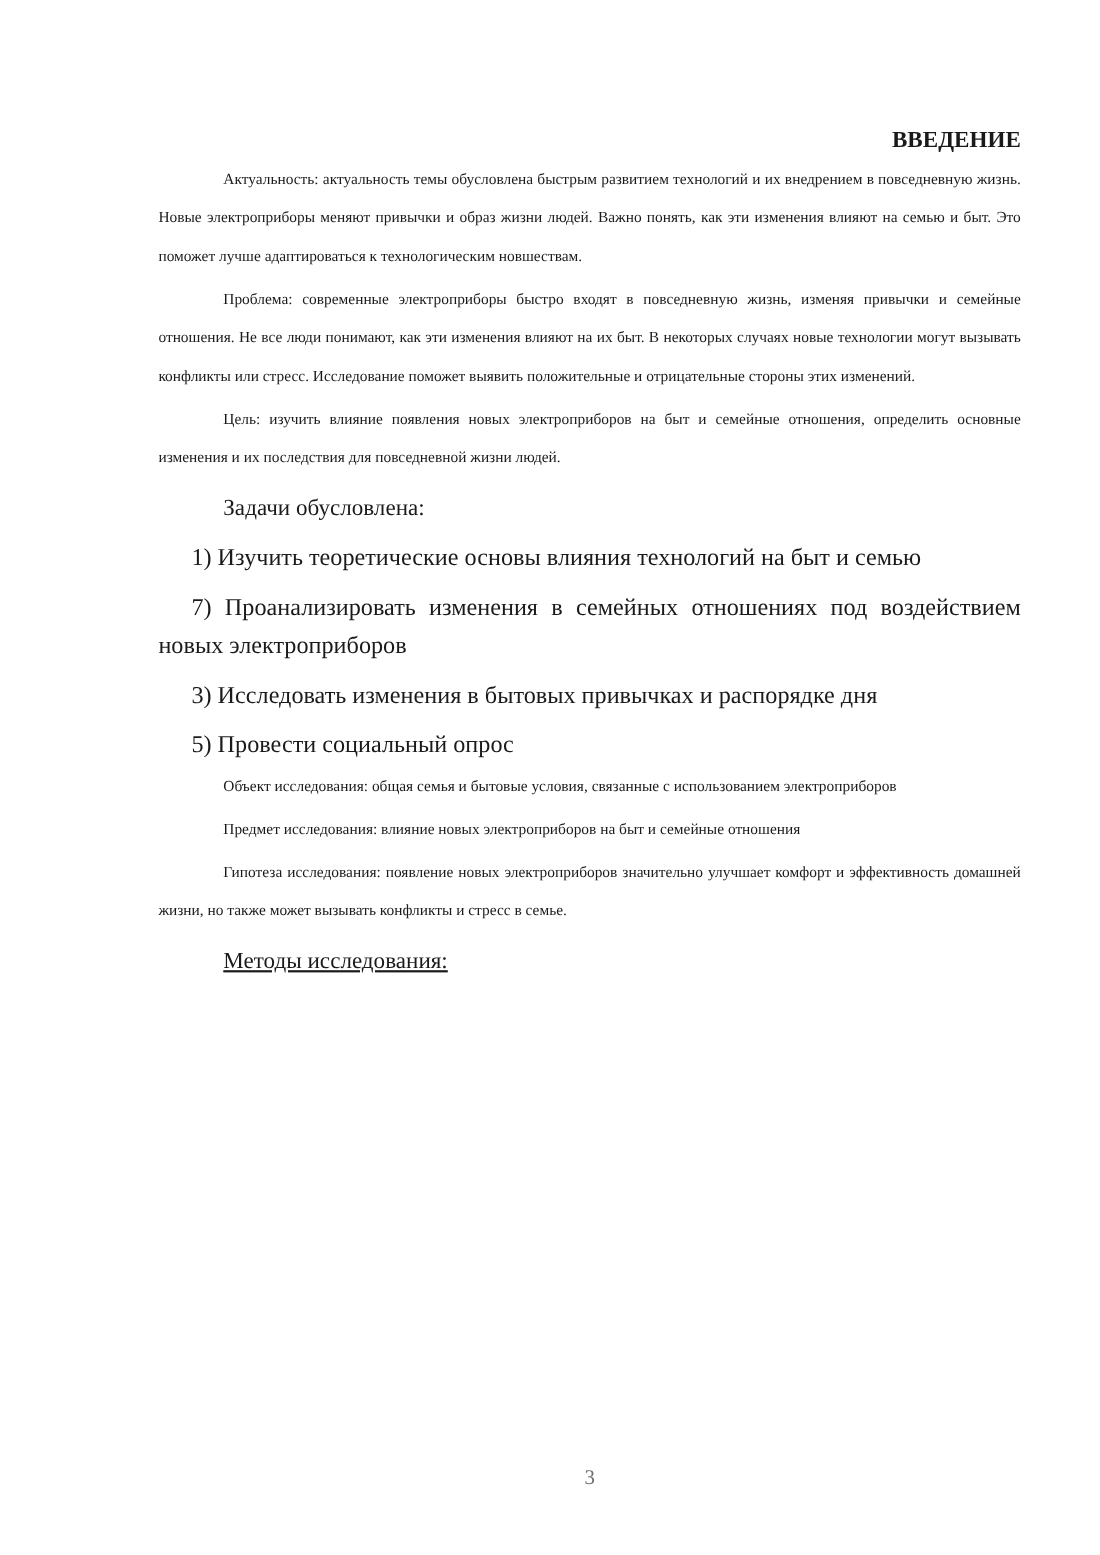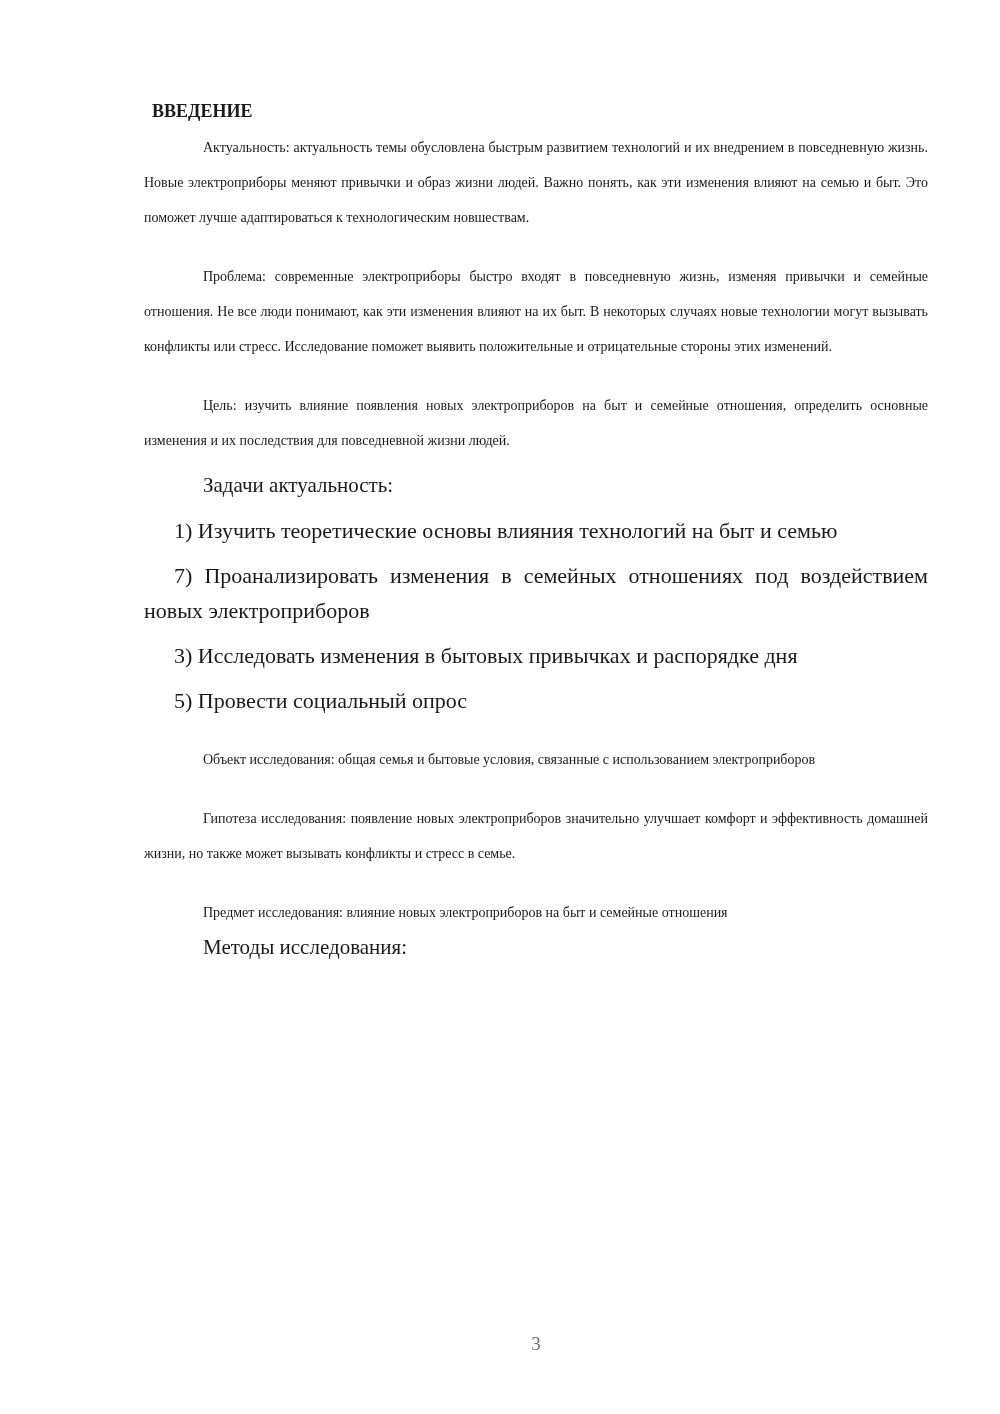--- a/index.html
+++ b/index.html
@@ -23,36 +23,36 @@
       height: 1414px;
       background: #ffffff;
     }
     .content {
       position: absolute;
       left: 144px;
       top: 96px;
       width: 784px;
     }
     .title {
-      text-align: left;
+      text-align: right;
       font-weight: bold;
-      font-size: 18px;
+      font-size: 21px;
       line-height: 30px;
-      margin: 0 0 0 0;
+      margin: 16px 0 0 0;
       padding-left: 8px;
     }
     .para {
       font-size: 14px;
       line-height: 35px;
       text-align: justify;
       text-indent: 59px;
       margin: 0;
     }
     .para.gap {
-      margin-top: 24px;
+      margin-top: 4px;
     }
     .plain {
       font-size: 21px;
       line-height: 35px;
       text-indent: 59px;
       margin: 0;
     }
     .task {
       font-size: 22px;
       line-height: 35px;
@@ -82,32 +82,32 @@
 <div class="page">
   <div class="content">
     <h1 class="title">ВВЕДЕНИЕ</h1>
 
     <p class="para" style="margin-top:4px;">Актуальность: актуальность темы обусловлена быстрым развитием технологий и их внедрением в повседневную жизнь. Новые электроприборы меняют привычки и образ жизни людей. Важно понять, как эти изменения влияют на семью и быт. Это поможет лучше адаптироваться к технологическим новшествам.</p>
 
     <p class="para gap">Проблема: современные электроприборы быстро входят в повседневную жизнь, изменяя привычки и семейные отношения. Не все люди понимают, как эти изменения влияют на их быт. В некоторых случаях новые технологии могут вызывать конфликты или стресс. Исследование поможет выявить положительные и отрицательные стороны этих изменений.</p>
 
     <p class="para gap">Цель: изучить влияние появления новых электроприборов на быт и семейные отношения, определить основные изменения и их последствия для повседневной жизни людей.</p>
 
-    <p class="plain" style="margin-top:10px;">Задачи актуальность:</p>
+    <p class="plain" style="margin-top:10px;">Задачи обусловлена:</p>
 
     <div>
       <p class="task nowrap-line">1) Изучить теоретические основы влияния технологий на быт и семью</p>
       <p class="task">7) Проанализировать изменения в семейных отношениях под воздействием новых электроприборов</p>
       <p class="task">3) Исследовать изменения в бытовых привычках и распорядке дня</p>
       <p class="task">5) Провести социальный опрос</p>
     </div>
 
     <p class="para gap">Объект исследования: общая семья и бытовые условия, связанные с использованием электроприборов</p>
 
+    <p class="para gap">Предмет исследования: влияние новых электроприборов на быт и семейные отношения</p>
+
     <p class="para gap">Гипотеза исследования: появление новых электроприборов значительно улучшает комфорт и эффективность домашней жизни, но также может вызывать конфликты и стресс в семье.</p>
 
-    <p class="para gap">Предмет исследования: влияние новых электроприборов на быт и семейные отношения</p>
-
-    <p class="plain" style="">Методы исследования:</p>
+    <p class="plain" style="margin-top:10px;text-decoration:underline;">Методы исследования:</p>
   </div>
 
   <div class="page-number">3</div>
 </div>
 
 </body></html>

